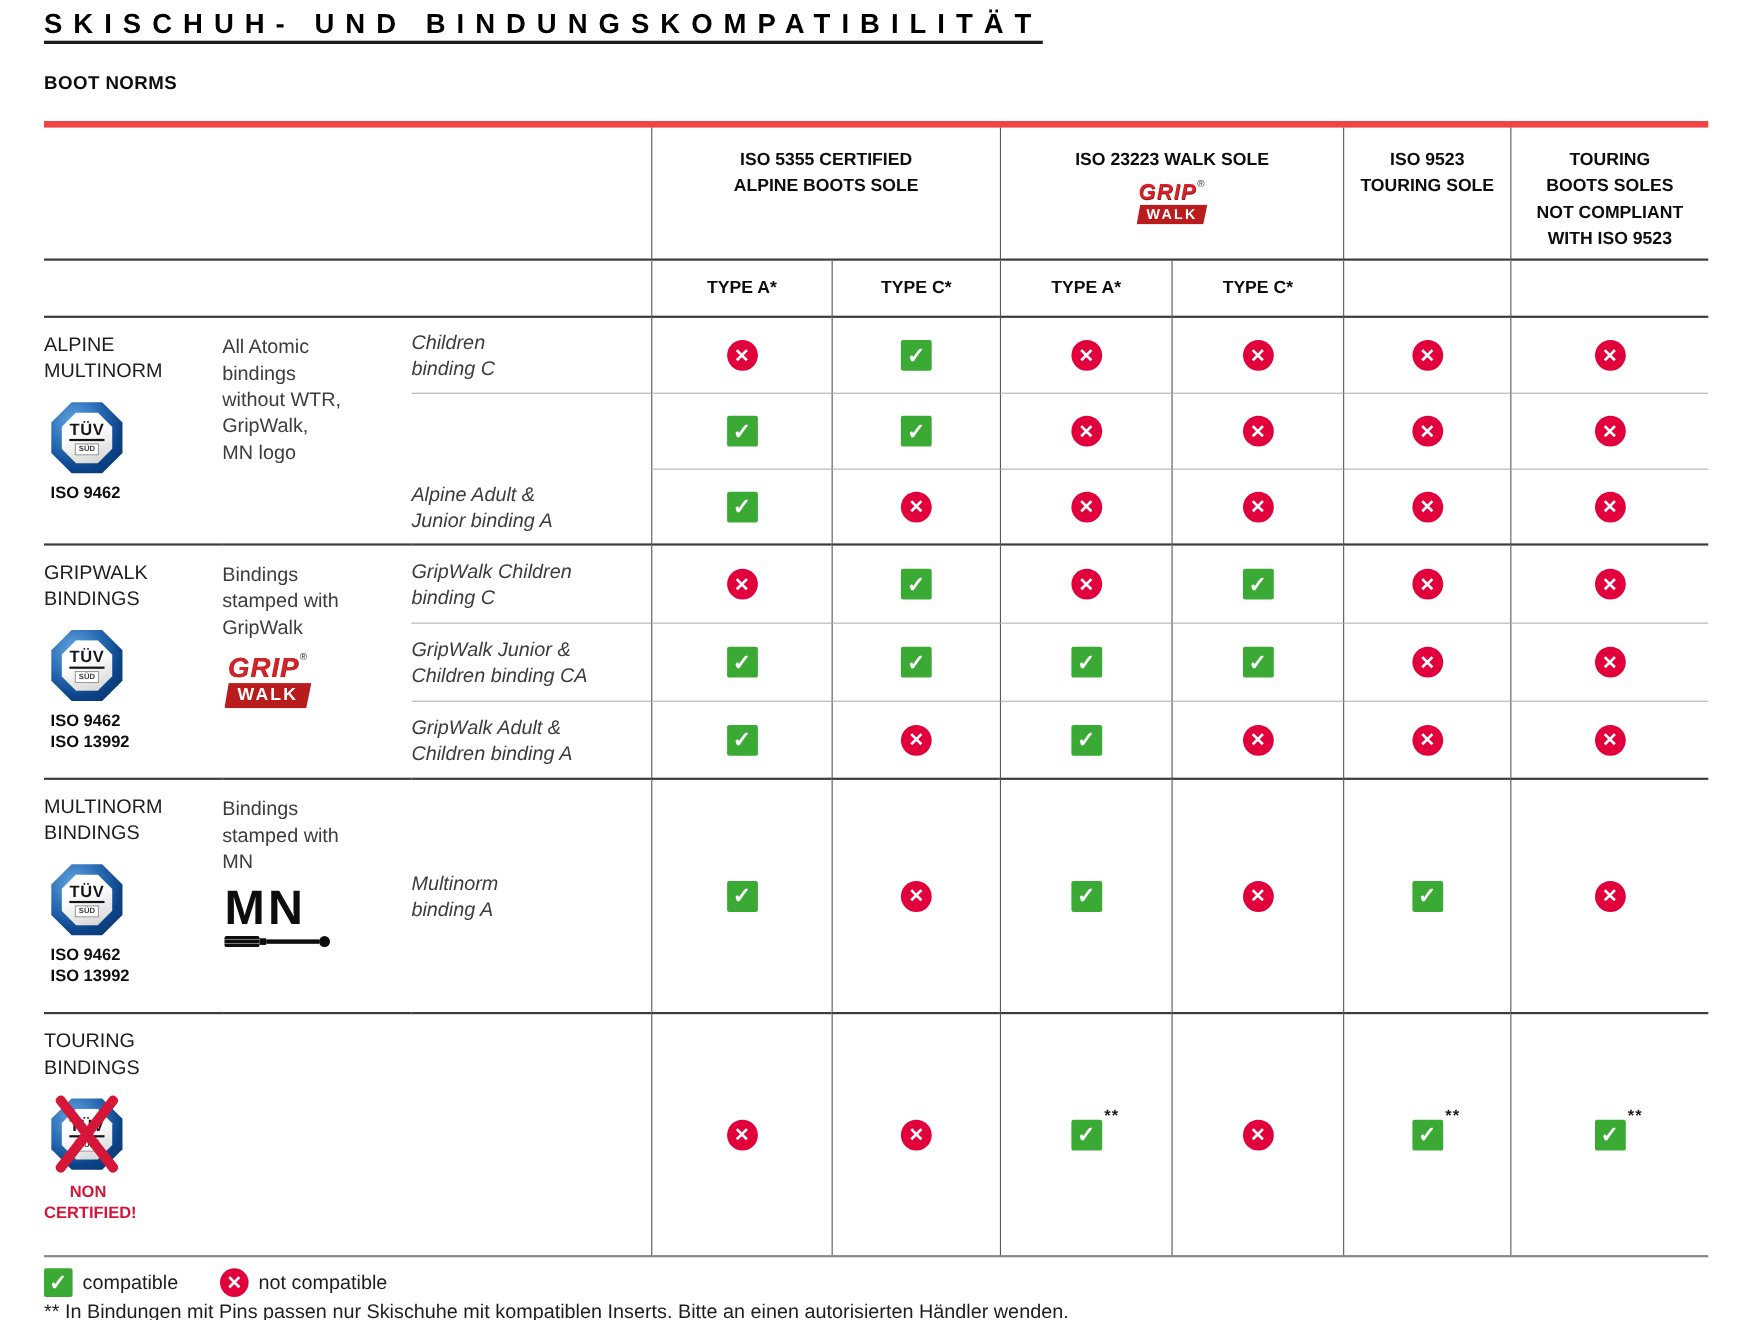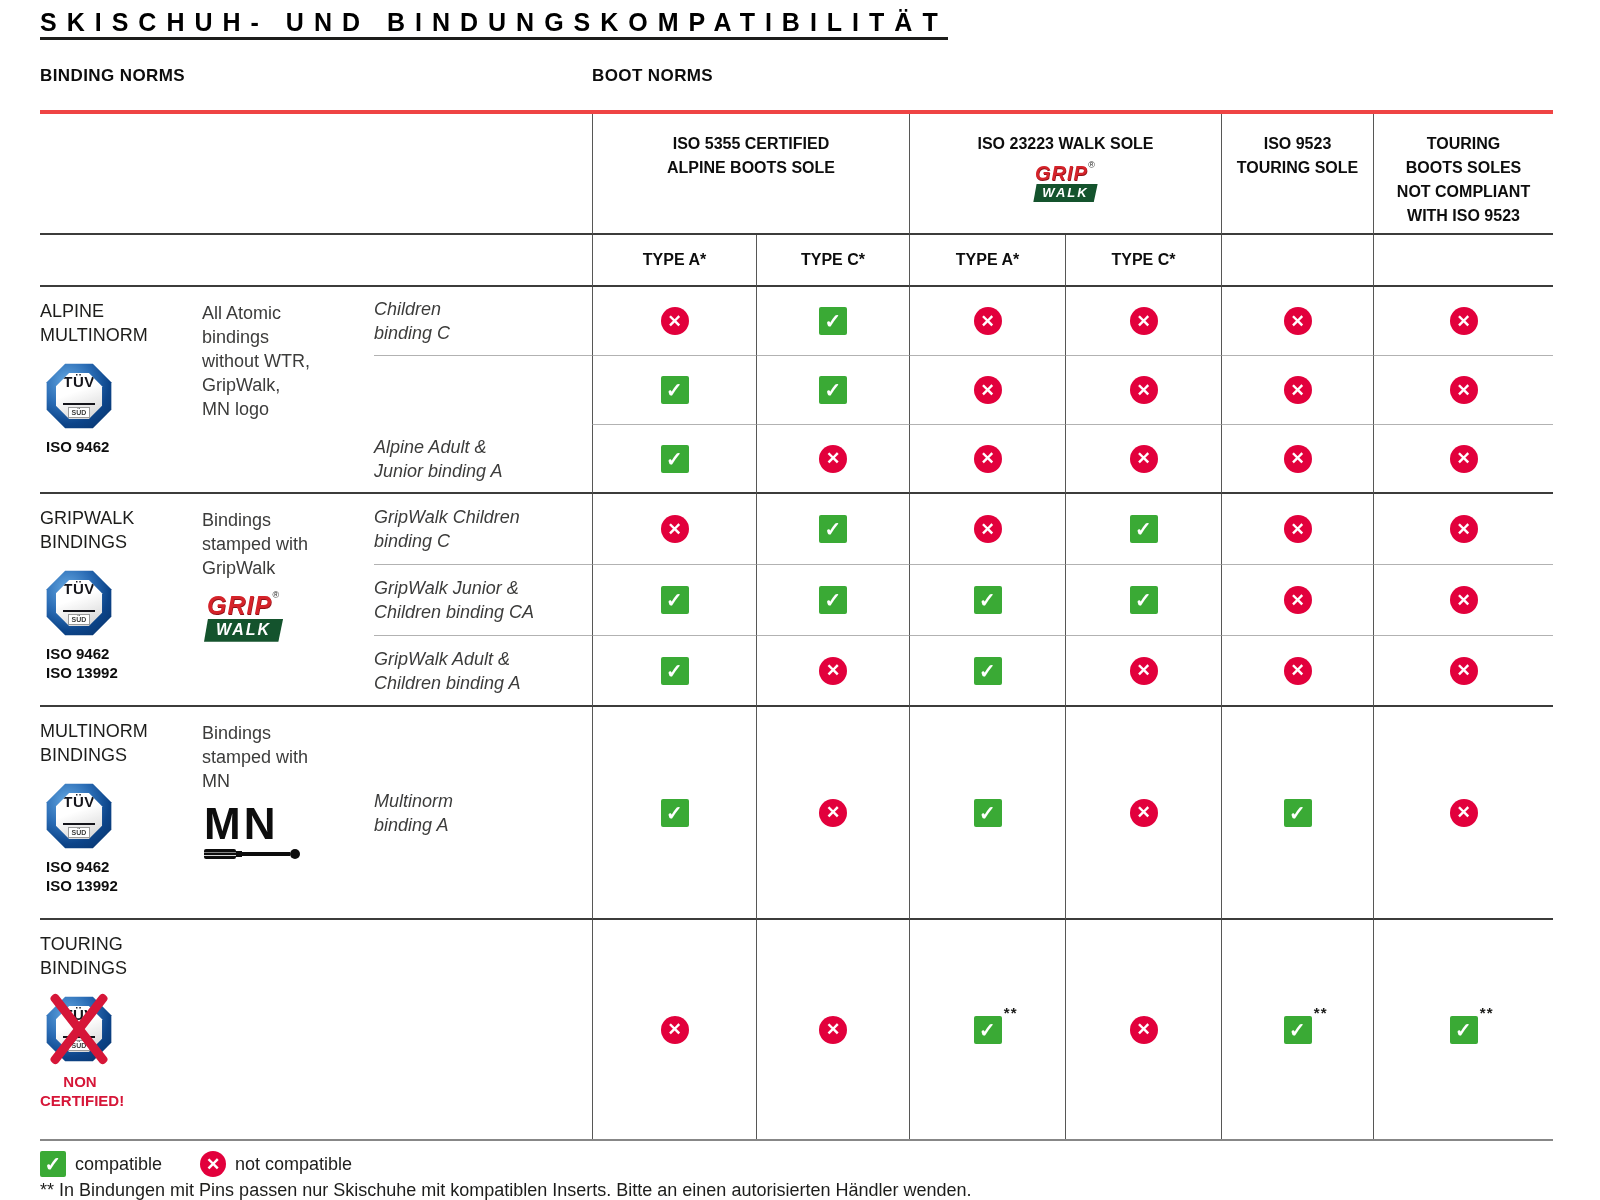--- a/index.html
+++ b/index.html
@@ -16,21 +16,21 @@
   .norms-row { margin: 26px 0 0 40px; width: 1513px; display: flex; }
   .norms-row .bn { width: 552px; }
   .norms-heading { font-size: 17px; font-weight: bold; letter-spacing: 0.4px; color: #0d0d0d; }
 
   
   .tbl {
     margin: 24px 0 0 40px; width: 1513px;
     display: grid;
     grid-template-columns: 162px 172px 218px 164px 153px 156px 156px 152px 180px;
     grid-template-rows: 121px 52px 69px 69px 69px 71px 71px 71px 213px 219px;
-    border-top: 4px solid #ef4444;
+    border-top: 6px solid #ef4444;
     border-bottom: 2px solid #878787;
   }
   .cell { min-width: 0; min-height: 0; }
   .vline { border-left: 1px solid #575756; }
   .hdark { border-bottom: 2px solid #3c3c3b; }
   .hlight { border-bottom: 1px solid #b2b2b2; }
 
   .head1 { display: flex; flex-direction: column; align-items: center; padding-top: 18px; gap: 8px; }
   .coltitle { font-size: 16px; font-weight: bold; text-align: center; line-height: 24px; white-space: pre-line; color: #0d0d0d; }
   .typecell { display: flex; align-items: center; justify-content: center; font-size: 16px; font-weight: bold; color: #0d0d0d; }
@@ -58,37 +58,37 @@
     clip-path: polygon(29% 1%, 71% 1%, 99% 29%, 99% 71%, 71% 99%, 29% 99%, 1% 71%, 1% 29%);
     background: radial-gradient(circle at 32% 28%, #63a6e0 0%, #2a6cb5 38%, #0c4489 65%, #083064 100%);
     display: flex; align-items: center; justify-content: center;
   }
   .tuv-inner {
     width: 47px; height: 47px;
     clip-path: polygon(29% 1%, 71% 1%, 99% 29%, 99% 71%, 71% 99%, 29% 99%, 1% 71%, 1% 29%);
     background: linear-gradient(160deg, #ffffff 40%, #cfcfcf 100%);
     display: flex; flex-direction: column; align-items: center; justify-content: center;
   }
-  .tuv-word { font-size: 15px; font-weight: bold; color: #14141a; line-height: 1; border-bottom: 2px solid #14141a; padding-bottom: 14px; letter-spacing: 0.5px; }
+  .tuv-word { font-size: 15px; font-weight: bold; color: #14141a; line-height: 1; border-bottom: 2px solid #14141a; padding-bottom: 1px; letter-spacing: 0.5px; }
   .tuv-sud { font-size: 7px; font-weight: bold; color: #3c3c3b; border: 1px solid #9a9a9a; background: #fff; padding: 0 3px; margin-top: 2px; line-height: 9px; }
   .crossbars::before, .crossbars::after {
     content: ""; position: absolute; left: 50%; top: 50%; width: 9px; height: 86px;
     background: #d61638; border-radius: 4px; z-index: 3;
   }
   .crossbars::before { transform: translate(-50%,-50%) rotate(38deg); }
   .crossbars::after  { transform: translate(-50%,-50%) rotate(-38deg); }
   .isolbl { font-size: 15px; font-weight: bold; margin: 8px 0 0 6px; line-height: 19px; white-space: pre-line; color: #0d0d0d; }
   .noncert { font-size: 15px; font-weight: bold; color: #d61638; margin: 10px 0 0 0; text-align: center; width: 80px; line-height: 19px; white-space: pre-line; }
 
   
   .gw { display: inline-flex; flex-direction: column; align-items: center; }
   .gw-grip { position: relative; font-style: italic; font-weight: bold; color: #d5232a; line-height: 0.95; letter-spacing: 1px; padding-right: 8px;
              text-shadow: 0.5px 0.5px 0 #8e1017; }
   .gw-reg { position: absolute; top: -3px; right: 0; font-size: 9px; color: #1d1d1b; font-style: normal; font-weight: normal; text-shadow: none; }
-  .gw-walk { display: inline-block; background: #14532d; color: #fff; font-style: italic; font-weight: bold;
+  .gw-walk { display: inline-block; background: #b91c1c; color: #fff; font-weight: bold;
              letter-spacing: 2px; clip-path: polygon(5% 0, 100% 0, 94% 100%, 0 100%); }
   .gw-lg .gw-grip { font-size: 25px; }
   .gw-lg .gw-walk { font-size: 16px; padding: 2px 12px 3px; margin-top: 1px; }
   .gw-sm .gw-grip { font-size: 20px; }
   .gw-sm .gw-walk { font-size: 13px; padding: 1px 9px 2px; margin-top: 1px; }
   .notecell .gw { margin-top: 14px; margin-left: 2px; }
 
   
   .mn { margin-top: 10px; margin-left: 2px; display: flex; flex-direction: column; }
   .mn-word { font-size: 44px; font-weight: bold; letter-spacing: 3px; line-height: 0.95; color: #0d0d0d; }
@@ -109,21 +109,20 @@
   .legend-gap { width: 18px; }
 </style>
 </head>
 <body>
 
 <div class="page">
 
   <h1 class="title">SKISCHUH- UND BINDUNGSKOMPATIBILITÄT</h1>
 
   <div class="norms-row">
-    <div class="norms-heading bn">BINDING NORMS</div>
     <div class="norms-heading">BOOT NORMS</div>
   </div>
 
   <div class="tbl" id="tbl">
       <div class="cell hdark" style="grid-area: 1 / 1 / span 1 / span 3;"></div>
       <div class="cell hdark vline head1" style="grid-area: 1 / 4 / span 1 / span 2;">
         <div class="coltitle">ISO 5355 CERTIFIED
 ALPINE BOOTS SOLE</div>
       </div>
       <div class="cell hdark vline head1" style="grid-area: 1 / 6 / span 1 / span 2;">

